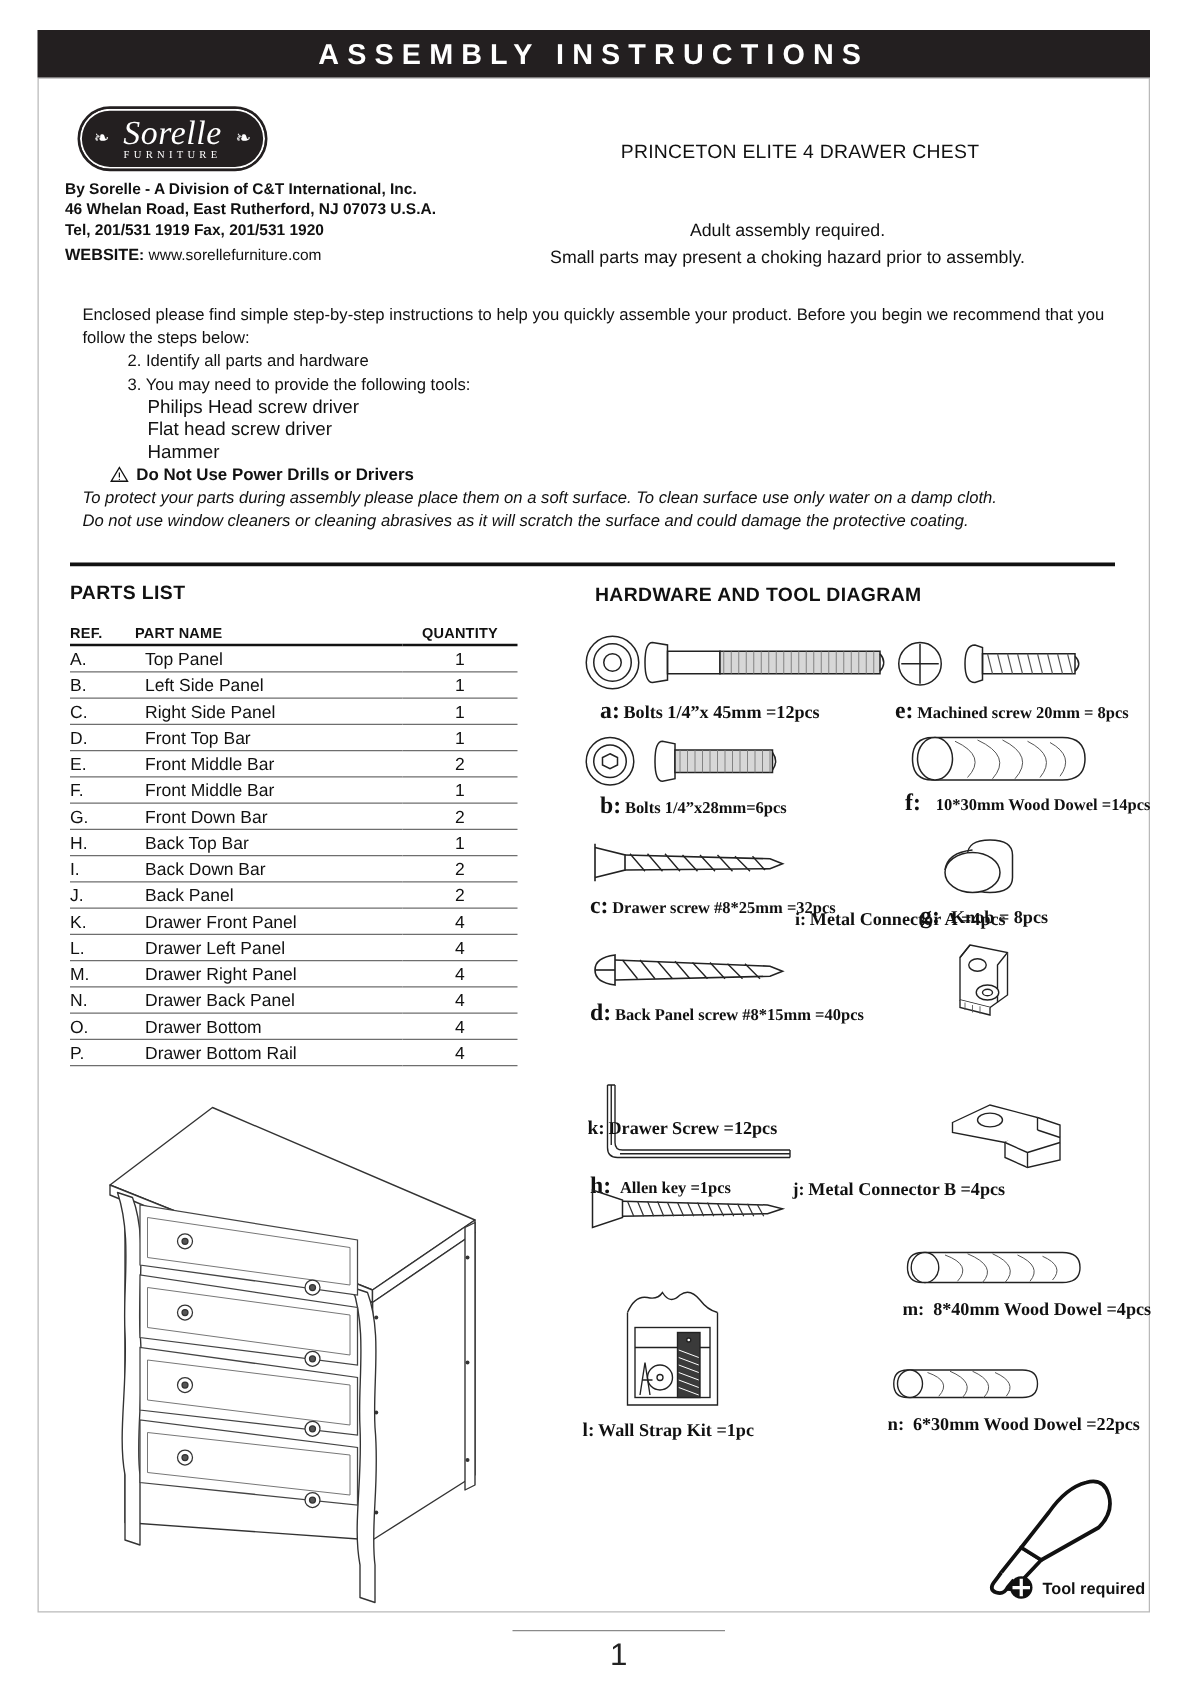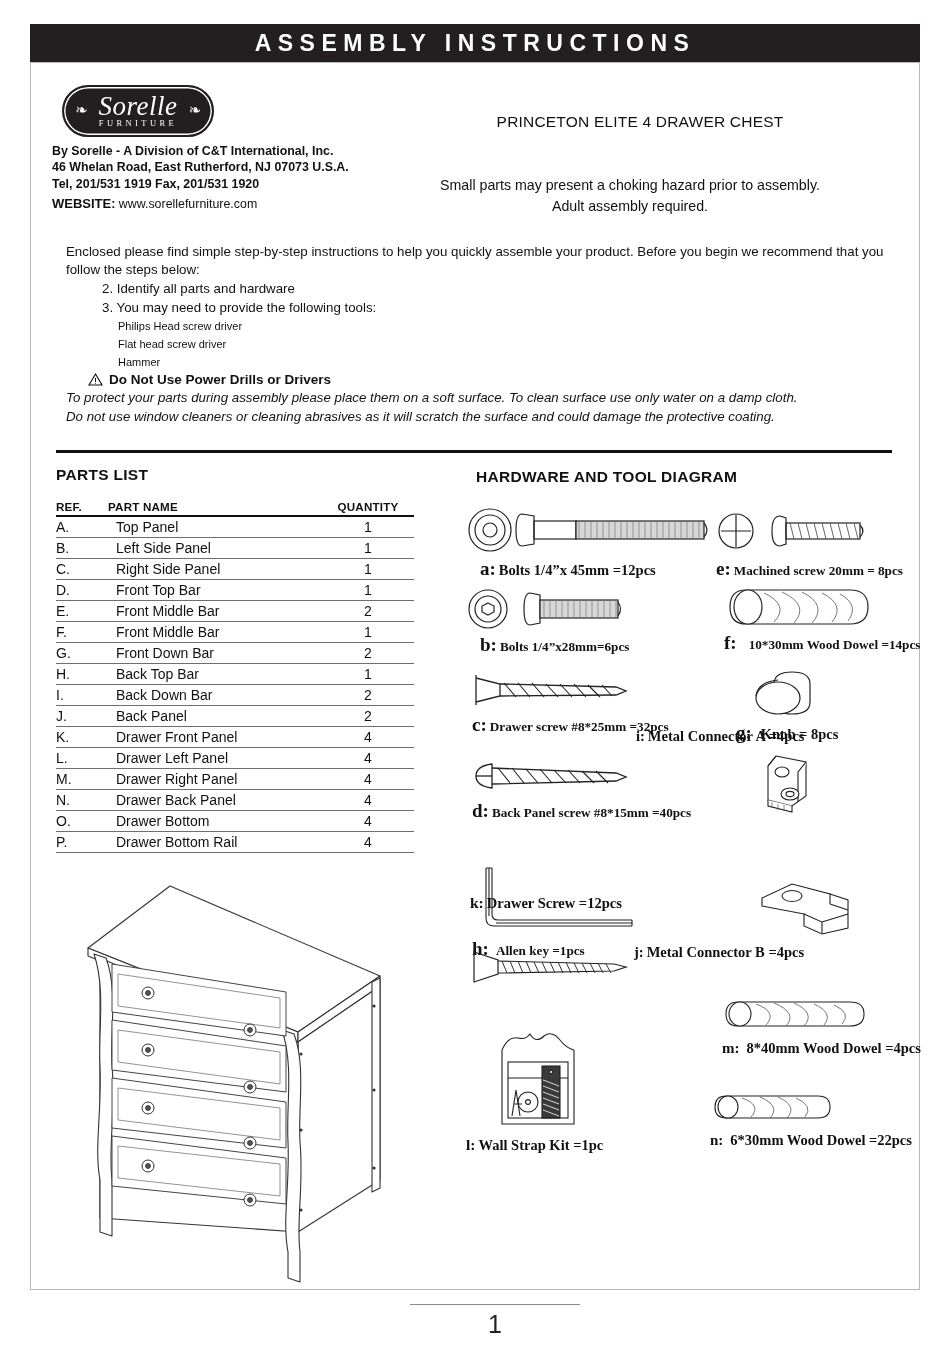--- a/index.html
+++ b/index.html
@@ -72,21 +72,21 @@
     letter-spacing: 0.2px; white-space: nowrap;
   }
   .safety { position: absolute; left: 360px; top: 175px; width: 540px; text-align: center; }
   .safety div { font-size: 14.2px; line-height: 21px; }
 
   
   .intro { position: absolute; left: 66px; top: 243px; width: 820px; }
   .intro p { font-size: 13.3px; line-height: 18.2px; }
   .intro ol { list-style: none; margin-left: 36px; margin-top: 1px; }
   .intro ol li { font-size: 13.3px; line-height: 18.2px; }
-  .intro .tool-sub { margin-left: 52px; font-size: 11px; line-height: 18.2px; }
+  .intro .tool-sub { margin-left: 52px; font-size: 15px; line-height: 18.2px; }
   .warn-row { margin-left: 22px; display: flex; align-items: center; gap: 6px; margin-top: 1px; }
   .warn-row .wtxt { font-size: 13.5px; font-weight: bold; }
   .tri { width: 15px; height: 13px; }
   .closing { margin-top: 2px; font-style: italic; }
   .closing div { font-size: 13.3px; line-height: 18.2px; }
 
   
   .thick-rule {
     position: absolute; left: 56px; top: 450px;
     width: 836px; height: 3px; background: #111;
@@ -162,22 +162,22 @@
 
   <div class="company">
     <div>By Sorelle - A Division of C&amp;T International, Inc.</div>
     <div>46 Whelan Road, East Rutherford, NJ 07073 U.S.A.</div>
     <div>Tel, 201/531 1919  Fax, 201/531 1920</div>
     <div class="website-line"><b>WEBSITE</b><span>: </span><span class="url">www.sorellefurniture.com</span></div>
   </div>
 
   <div class="product-title">PRINCETON ELITE 4 DRAWER CHEST</div>
   <div class="safety">
+    <div>Adult assembly required.</div>
     <div>Small parts may present a choking hazard prior to assembly.</div>
-    <div>Adult assembly required.</div>
   </div>
 
   <div class="intro">
     <p>Enclosed please find simple step-by-step instructions to help you quickly assemble your product. Before you begin we recommend that you follow the steps below:</p>
     <ol>
       <li>2. Identify all parts and hardware</li>
       <li>3. You may need to provide the following tools:</li>
     </ol>
     <div class="tool-sub">Philips Head screw driver</div>
     <div class="tool-sub">Flat head screw driver</div>
@@ -603,17 +603,33 @@
         </g>
       </svg>
       <div class="hw-cap" style="margin-left:0px;margin-top:8px;">
         <span class="hwkey" style="font-size:15px;">n:</span>
         <span class="hwtxt big" style="margin-left:4px;">6*30mm Wood Dowel =22pcs</span>
       </div>
     </div>
 
   </div>
 
+  <div class="toolreq">
+    <svg width="160" height="120" viewBox="0 0 160 120">
+      <g fill="#fff" stroke="#111" stroke-width="3" stroke-linejoin="round" stroke-linecap="round">
+        <path d="M62 66 L46 86 q-6 8 2 12 q8 4 13 -4 L78 76 Z"></path>
+        <path d="M78 76 L62 66 L84 38 q14 -20 30 -24 q14 -4 18 10 q4 14 -8 26 Z"></path>
+      </g>
+      <path d="M46 86 L40 94 q-4 6 2 8 q6 2 9 -4 L56 92" fill="#fff" stroke="#111" stroke-width="3" stroke-linejoin="round"></path>
+    </svg>
+    <div class="toolreq-cap">
+      <svg width="20" height="20" viewBox="0 0 20 20">
+        <circle cx="10" cy="10" r="9" fill="#111"></circle>
+        <path d="M10 3 L10 17 M3 10 L17 10" stroke="#fff" stroke-width="2.6"></path>
+      </svg>
+      <span class="t">Tool required</span>
+    </div>
+  </div>
 
   <div class="footer-rule"></div>
   <div class="page-num">1</div>
 
 </div>
 
 </body></html>

